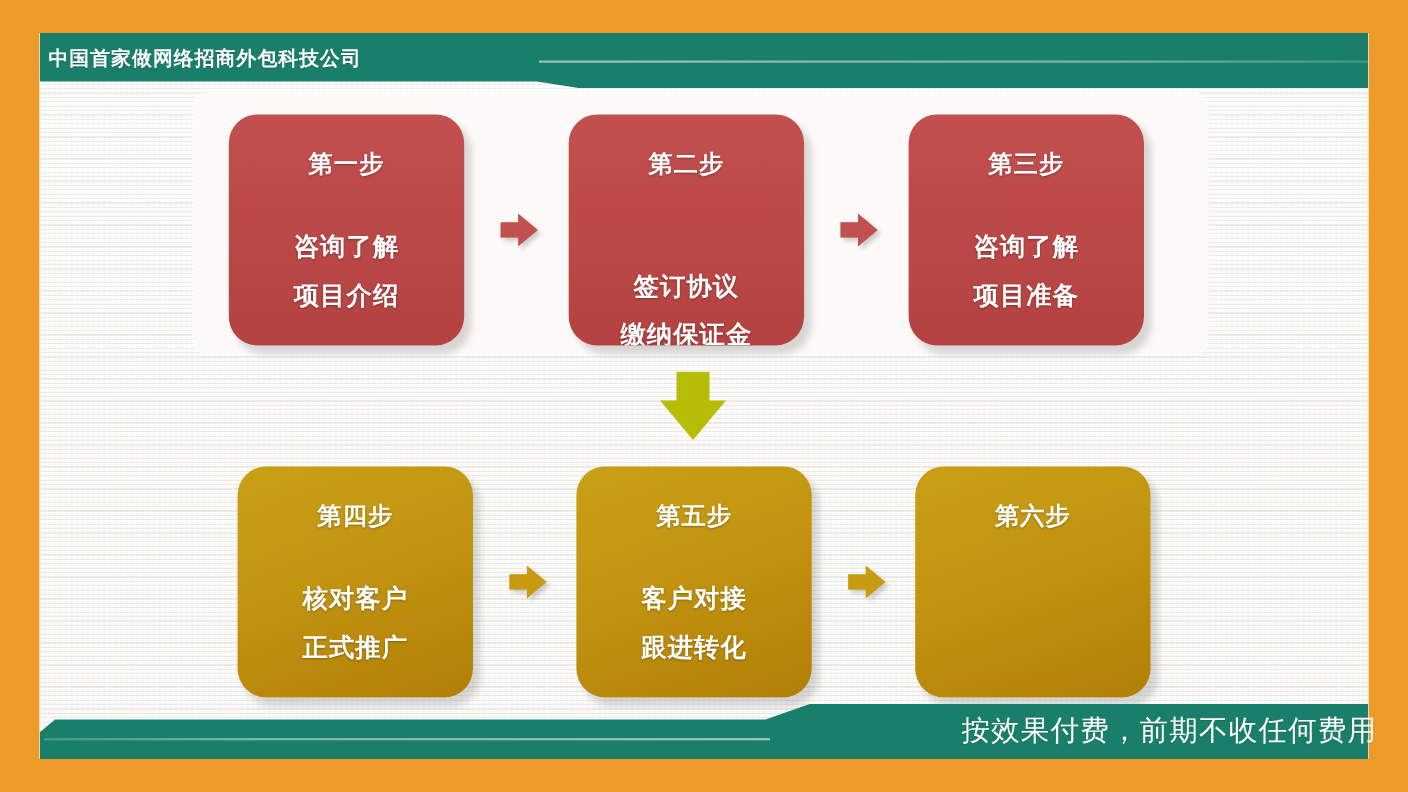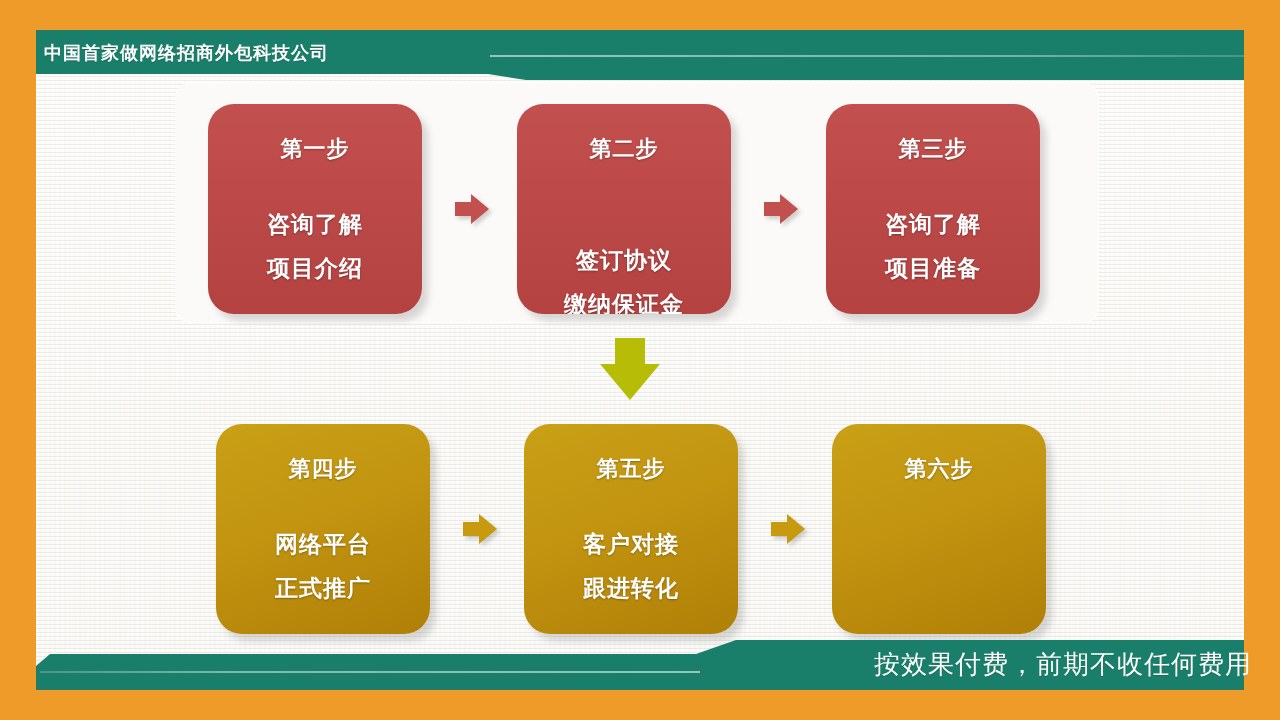--- a/index.html
+++ b/index.html
@@ -299,21 +299,21 @@
   </div>
 
   <div id="down-arrow">
     <div class="shaft"></div>
     <div class="head"></div>
   </div>
 
   <div id="step-4" class="step-box gold">
     <div class="step-title">第四步</div>
     <div class="step-lines">
-      <div class="step-line">网络平台</div>
+      <div class="step-line">核对客户</div>
       <div class="step-line">正式推广</div>
     </div>
   </div>
 
   <div id="arrow-4-5" class="h-arrow gold">
     <div class="shaft"></div>
     <div class="head"></div>
   </div>
 
   <div id="step-5" class="step-box gold">

